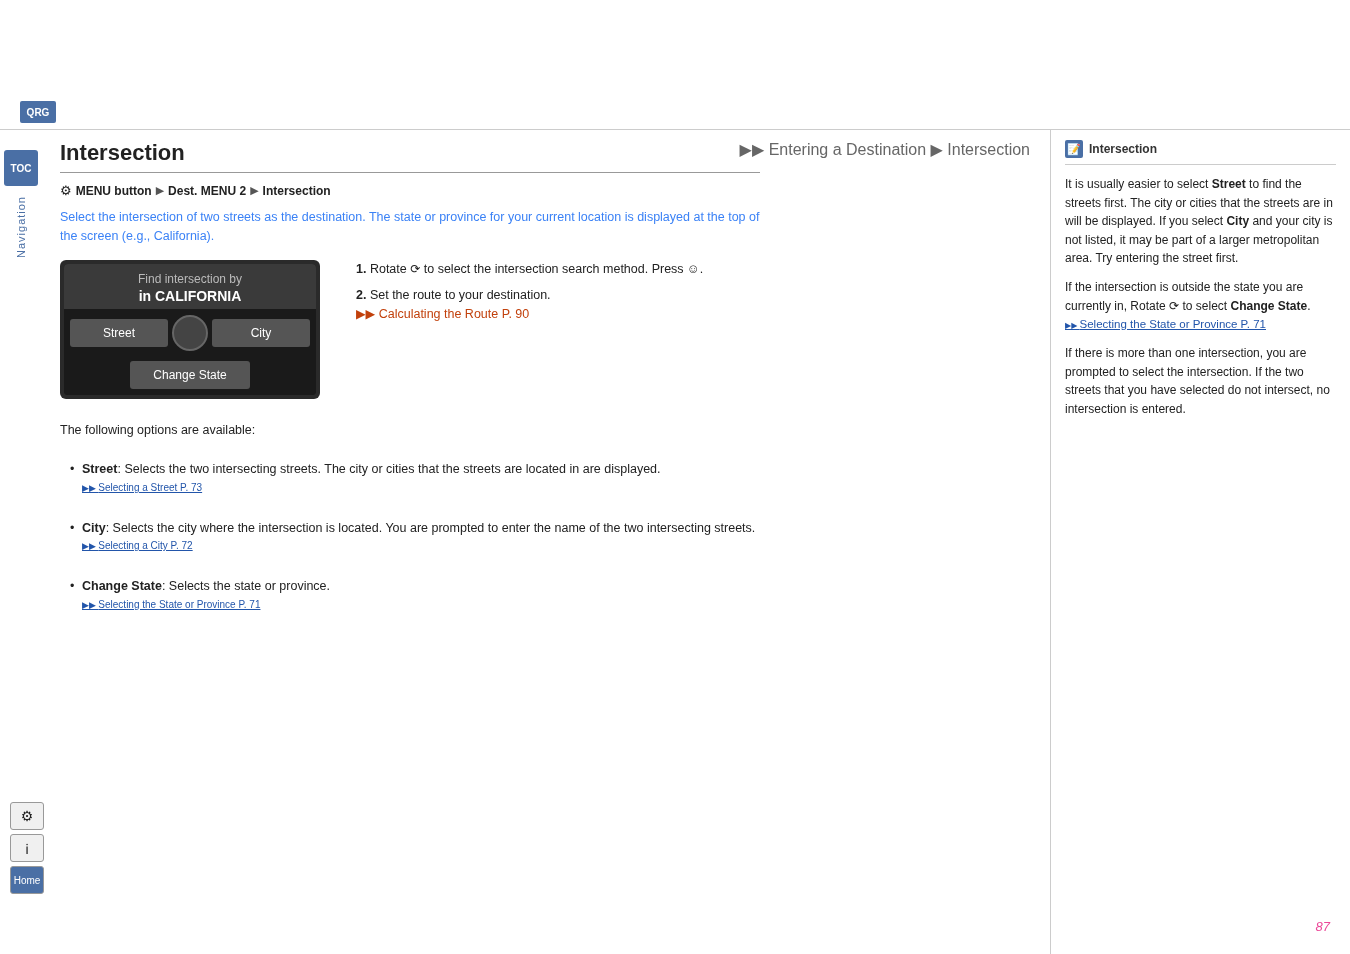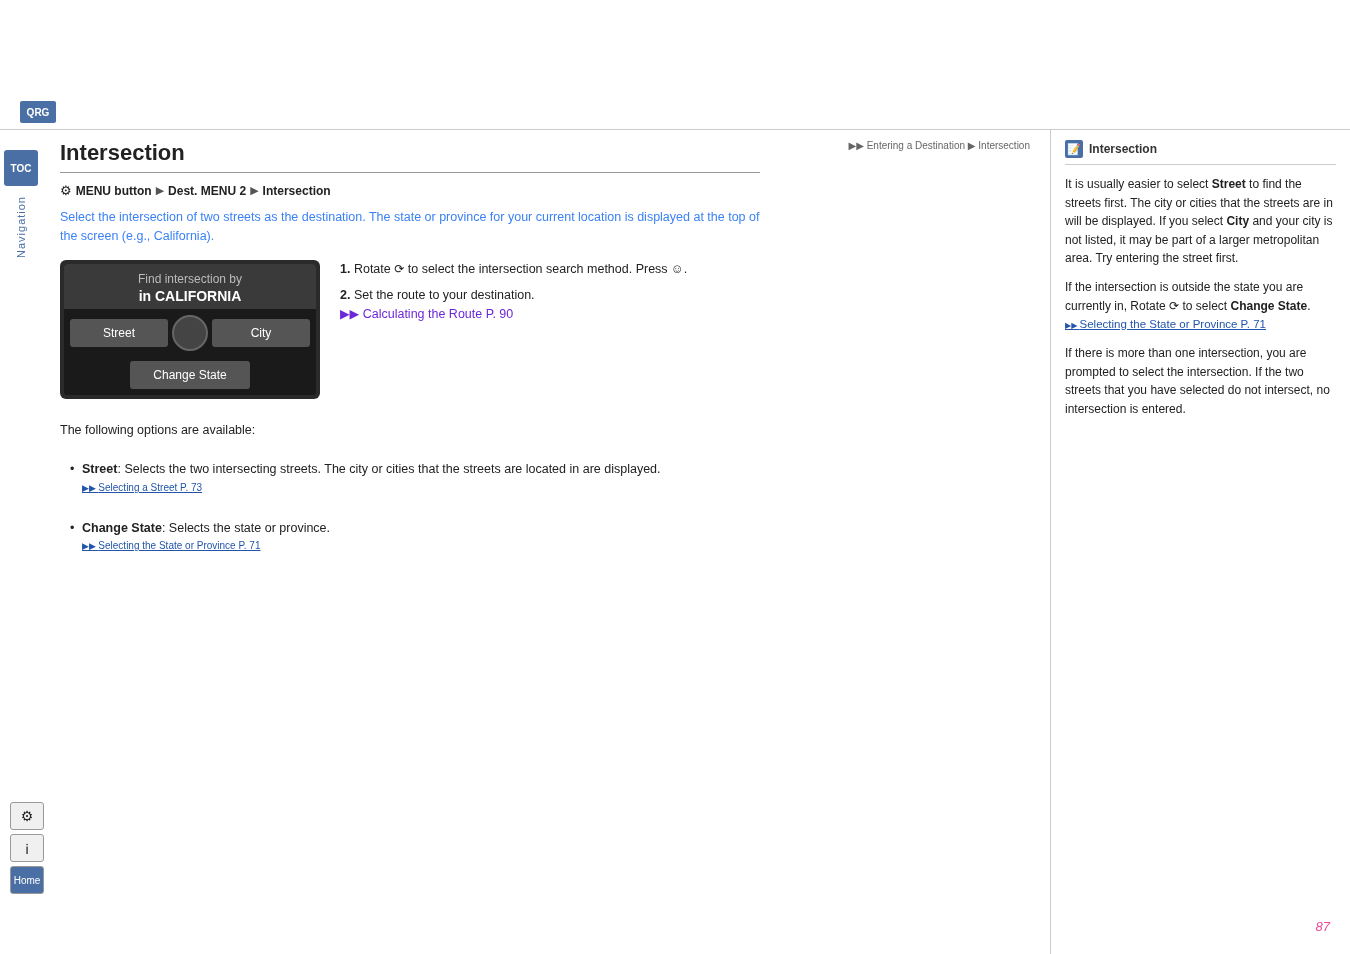--- a/index.html
+++ b/index.html
@@ -92,21 +92,21 @@
       color: #3b82f6;
     }
 
     
     .device-screen {
       width: 260px;
       background: #2a2a2a;
       border-radius: 6px;
       padding: 4px;
       float: left;
-      margin-right: 20px;
+      margin-right: 36px;
       margin-bottom: 10px;
     }
     .screen-inner {
       background: #1a1a1a;
       border-radius: 4px;
       overflow: hidden;
     }
     .screen-header {
       background: #3a3a3a;
       color: #ddd;
@@ -154,21 +154,21 @@
       text-align: center;
       width: 120px;
       margin: 0 auto;
     }
     .step {
       font-size: 12.5px;
       line-height: 1.5;
       margin-bottom: 8px;
     }
     .step-num { font-weight: bold; }
-    .step-link { color: #6d28d9; text-decoration: none; }
+    .step-link { color: #c2410c; text-decoration: none; }
 
     
     .clearfix::after { content: ''; display: block; clear: both; }
 
     
     .options-intro {
       font-size: 12.5px;
       margin-bottom: 8px;
       clear: both;
     }
@@ -324,21 +324,21 @@
       font-size: 13px;
       color: #ec4899;
       font-style: italic;
     }
 
     
     .breadcrumb-top {
       position: absolute;
       top: 140px;
       right: 320px;
-      font-size: 10px;
+      font-size: 16px;
       color: #666;
       text-align: right;
     }
 
     
     .rotate-sym {
       font-size: 12px;
     }
   </style>
 </head>
@@ -407,20 +407,24 @@
   </div>
 
   <div class="options-intro">The following options are available:</div>
 
   <ul class="options-list">
     <li>
       <strong>Street</strong><span>: Selects the two intersecting streets. The city or cities that the streets are located in are displayed.</span>
       <a href="#" class="ref-link">Selecting a Street P. 73</a>
     </li>
     <li>
+      <strong>City</strong><span>: Selects the city where the intersection is located. You are prompted to enter the name of the two intersecting streets.</span>
+      <a href="#" class="ref-link">Selecting a City P. 72</a>
+    </li>
+    <li>
       <strong>Change State</strong><span>: Selects the state or province.</span>
       <a href="#" class="ref-link">Selecting the State or Province P. 71</a>
     </li>
   </ul>
 
 </div>
 
 <div class="bottom-icons">
   <div class="bottom-icon">
     <span>⚙</span>

